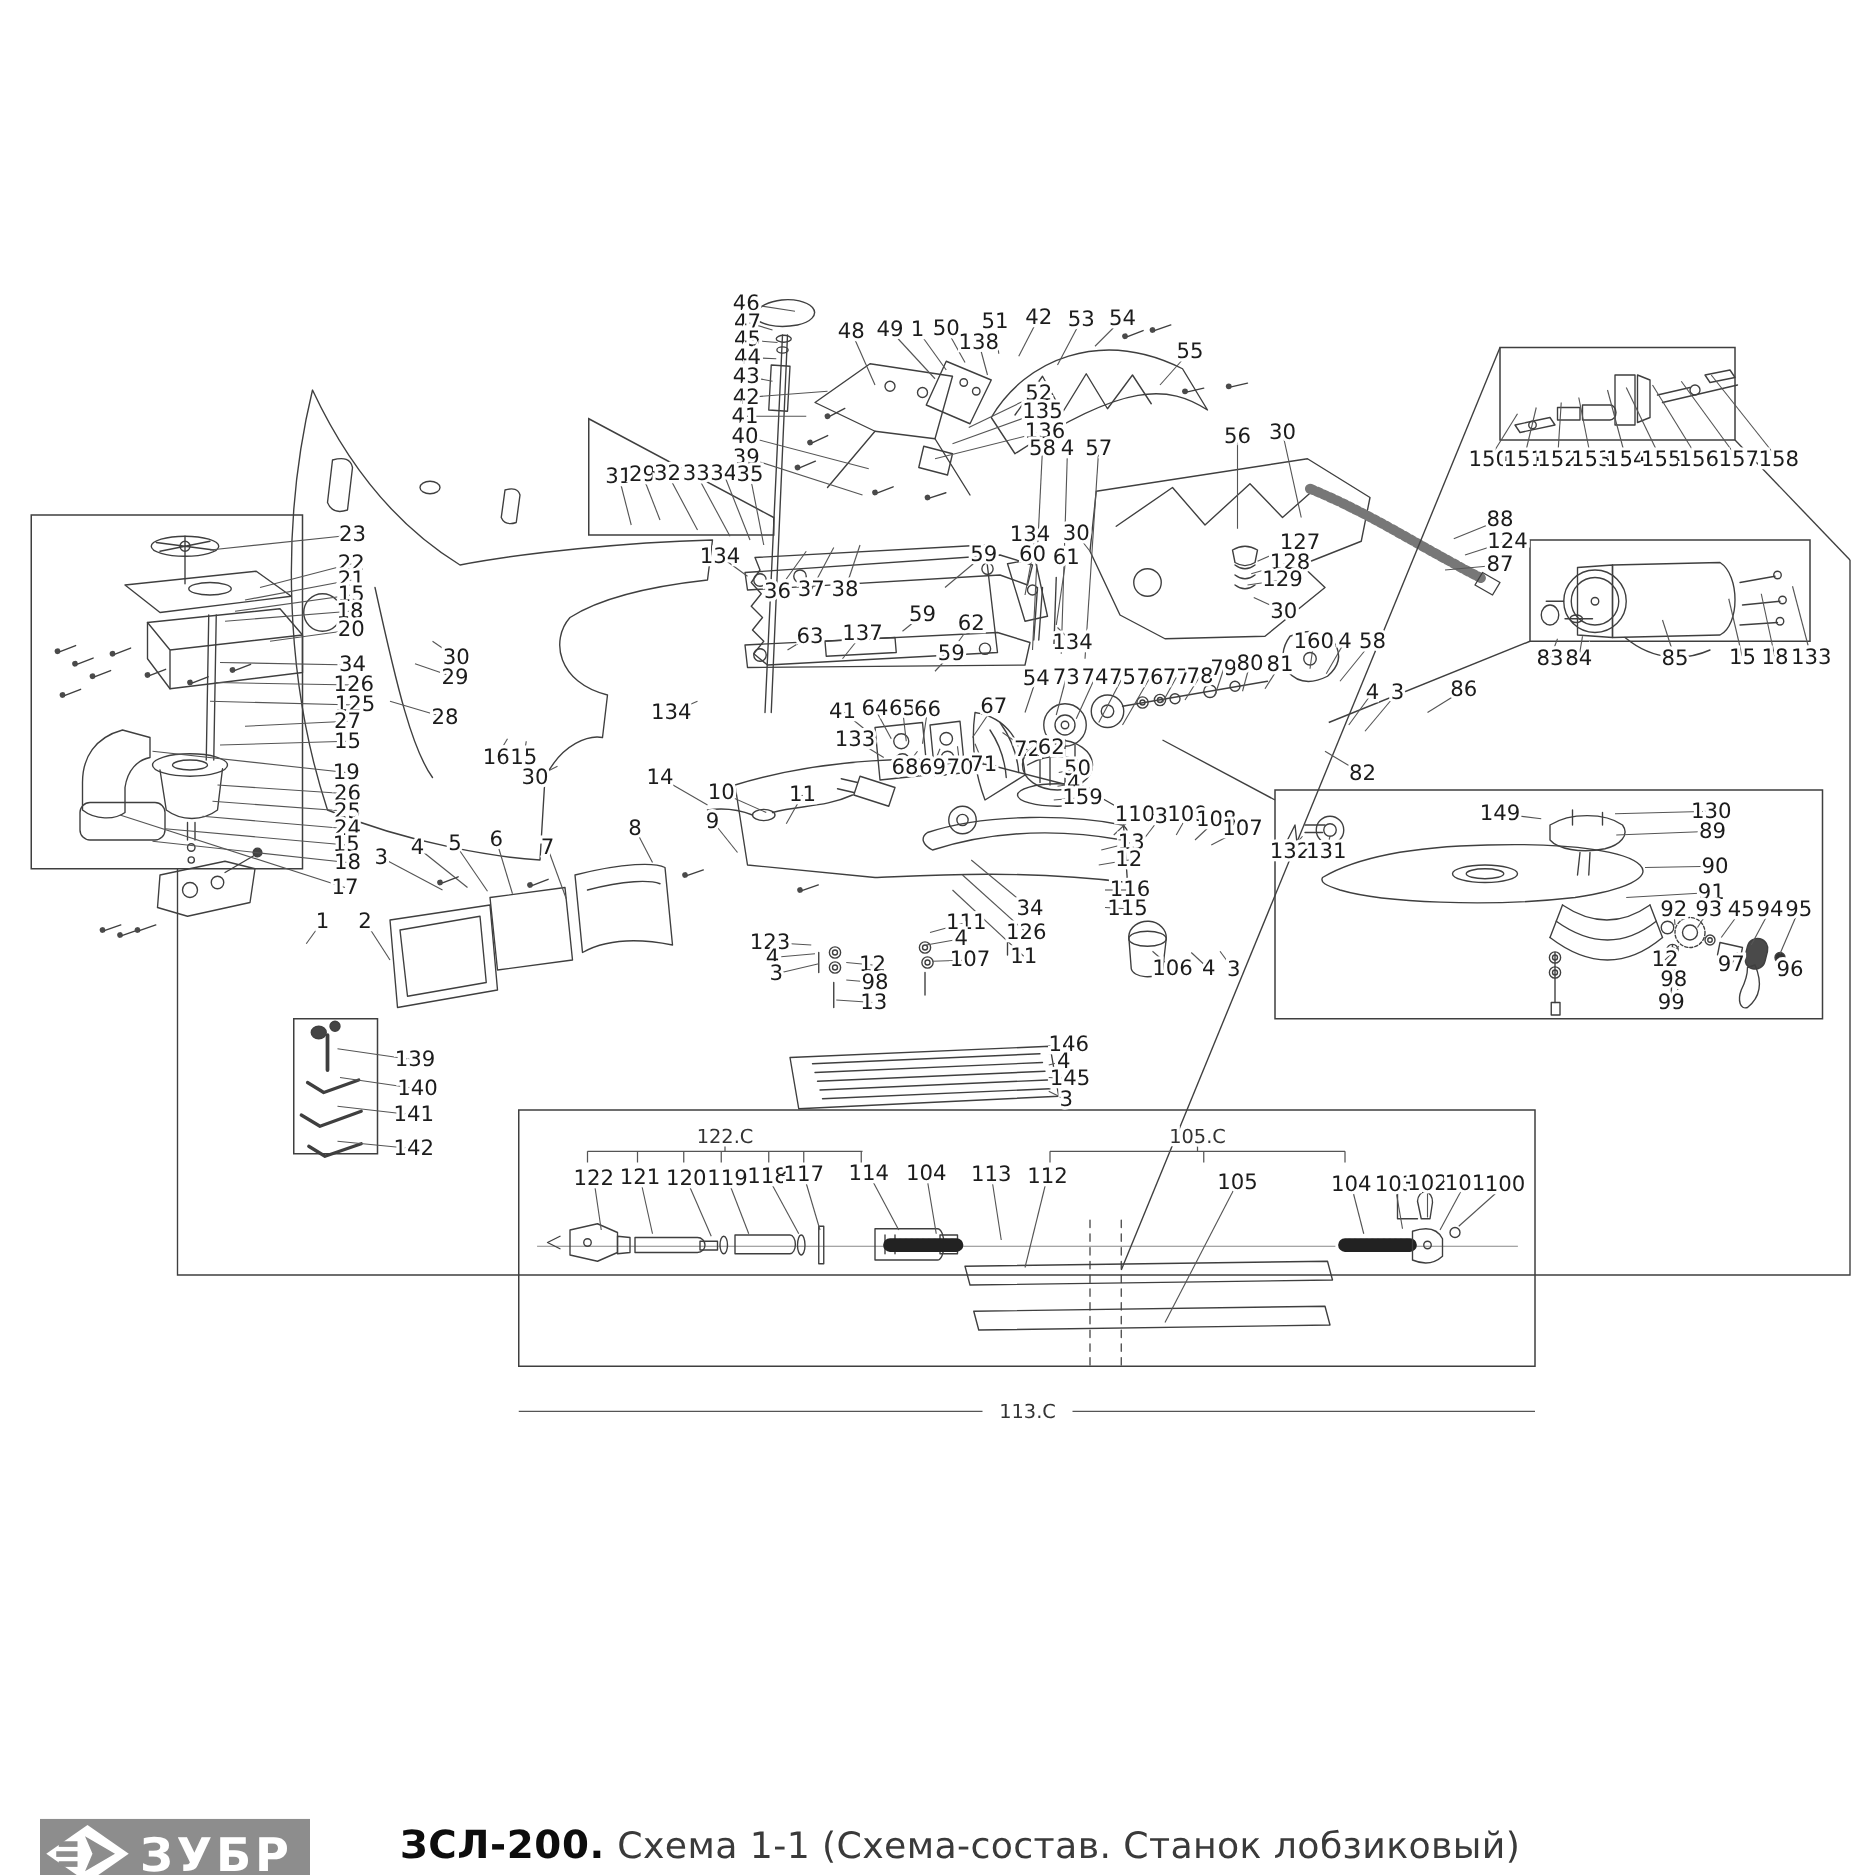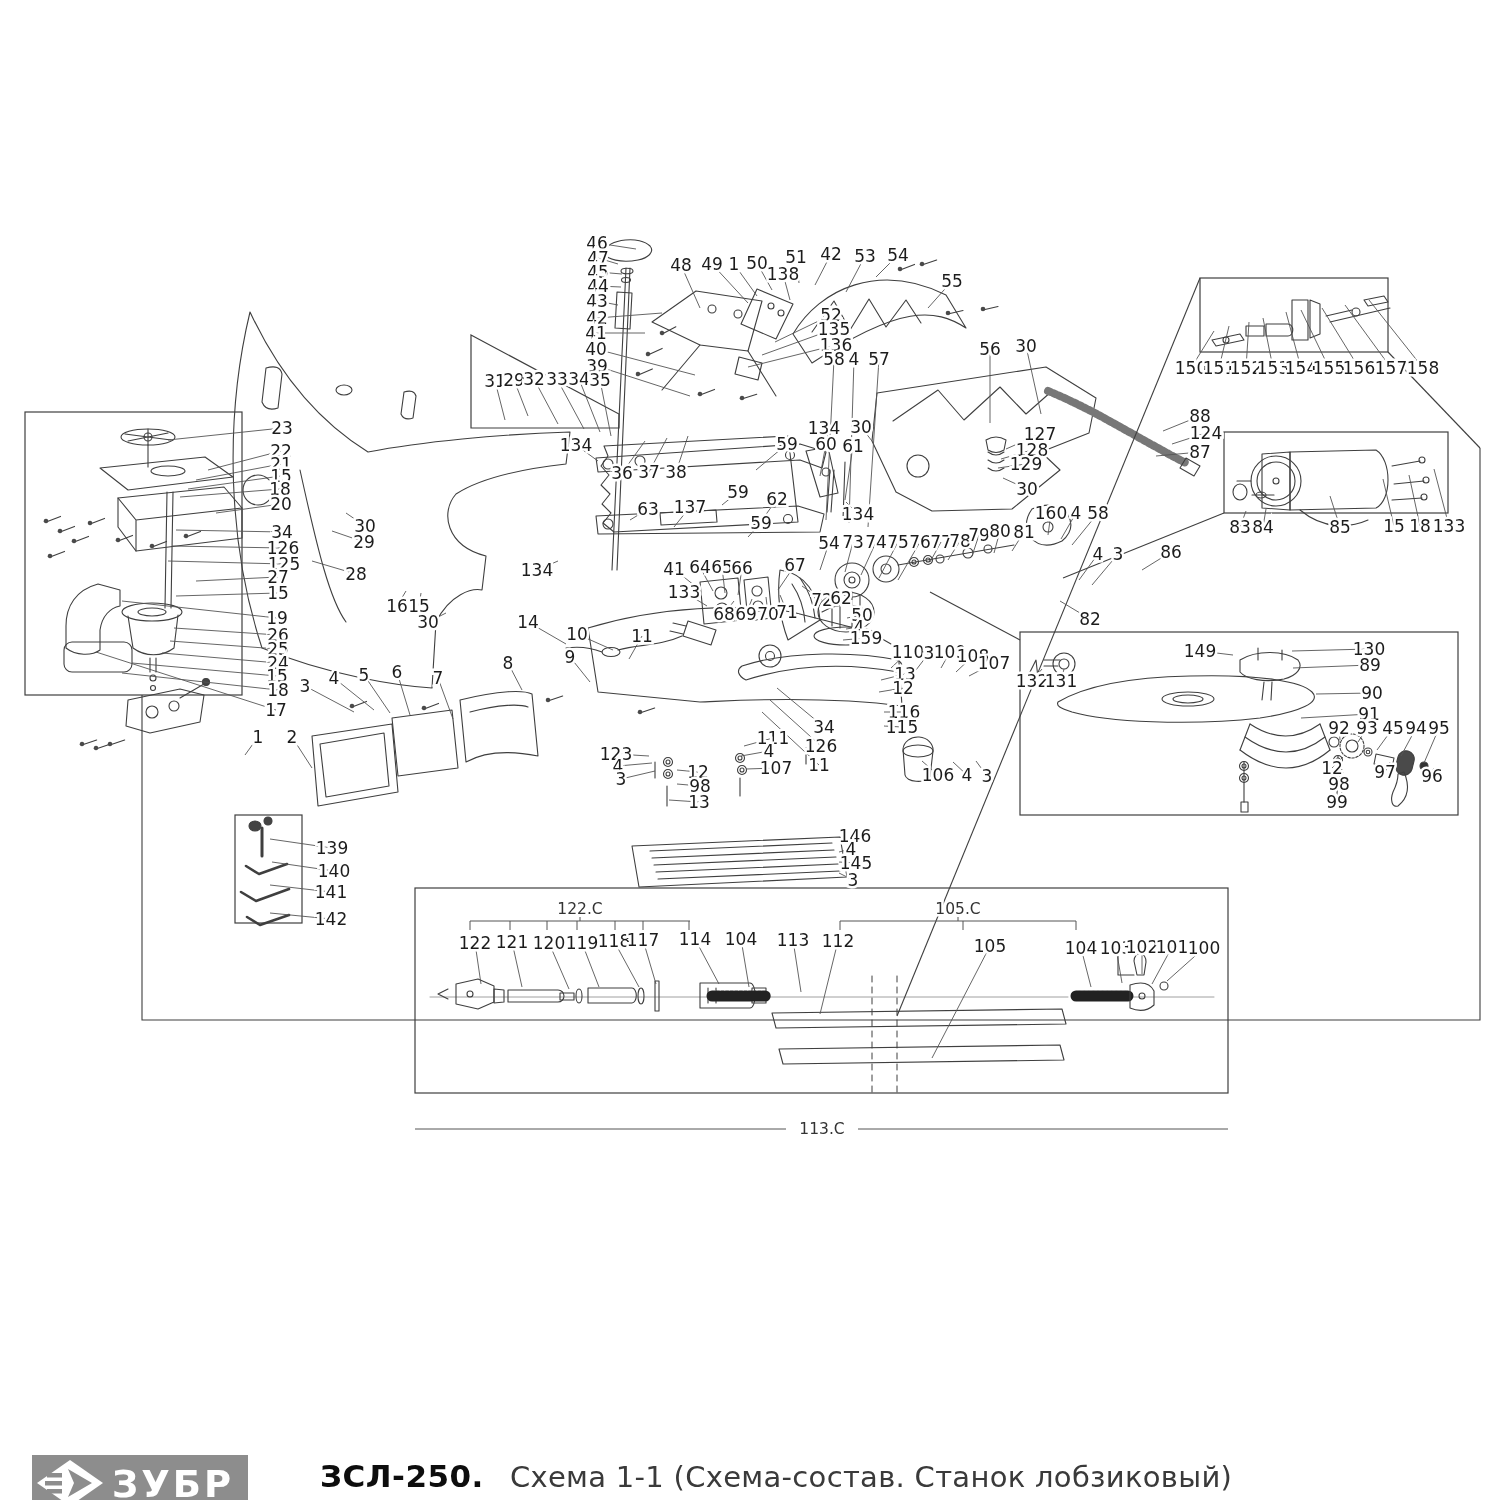--- a/index.html
+++ b/index.html
@@ -4,21 +4,21 @@
 <style>
   html,body{margin:0;padding:0;background:#fff;}
   #page{position:relative;width:1500px;height:1500px;background:#fff;overflow:hidden;
         font-family:"DejaVu Sans","Liberation Sans",sans-serif;}
   #diagram-svg{position:absolute;left:0;top:0;}
   .art{stroke:#3f3f3f;stroke-width:1.1;fill:none;stroke-linejoin:round;stroke-linecap:round;}
   #footer{position:absolute;left:0;top:1444px;width:1500px;height:80px;}
   #logo-box{position:absolute;left:32px;top:11px;width:216px;height:56px;}
   #title-line{position:absolute;left:320px;top:14px;white-space:nowrap;display:flex;align-items:baseline;}
   #model-name{font-size:31px;font-weight:bold;color:#0d0d0d;letter-spacing:0.5px;}
-  #scheme-name{font-size:29px;color:#3a3a3a;margin-left:26px;letter-spacing:0.3px;}
+  #scheme-name{font-size:29px;color:#3a3a3a;margin-left:10px;letter-spacing:0.3px;}
 </style>
 </head>
 <body>
 
 <div id="page">
 
   <svg id="diagram-svg" width="1500" height="1390" viewBox="0 0 1500 1390">
     <defs>
       <g id="bolt">
           <circle cx="0" cy="0" r="2.3" fill="#4a4a4a" stroke="none"></circle>
@@ -728,17 +728,17 @@
     <svg id="logo-box" width="216" height="56" viewBox="0 0 216 56">
       <rect x="0" y="0" width="216" height="56" fill="#8d8d8d"></rect>
       <polygon points="38,5 71,28 38,51 5,28" fill="#ffffff"></polygon>
       <rect x="15" y="18" width="15" height="4.5" fill="#8d8d8d"></rect>
       <rect x="13" y="26" width="17" height="4.5" fill="#8d8d8d"></rect>
       <rect x="15" y="34" width="15" height="4.5" fill="#8d8d8d"></rect>
       <polygon points="36,14 60,28 36,42 42,28" fill="#8d8d8d"></polygon>
       <text x="80" y="42" font-family="DejaVu Sans, Liberation Sans, sans-serif" font-size="37" font-weight="bold" fill="#ffffff" letter-spacing="3">ЗУБР</text>
     </svg>
     <div id="title-line">
-      <span id="model-name">ЗСЛ-250.</span>
+      <span id="model-name">ЗСЛ-200.</span>
       <span id="scheme-name">Схема 1-1 (Схема-состав. Станок лобзиковый)</span>
     </div>
   </div>
 </div>
 
 </body></html>

